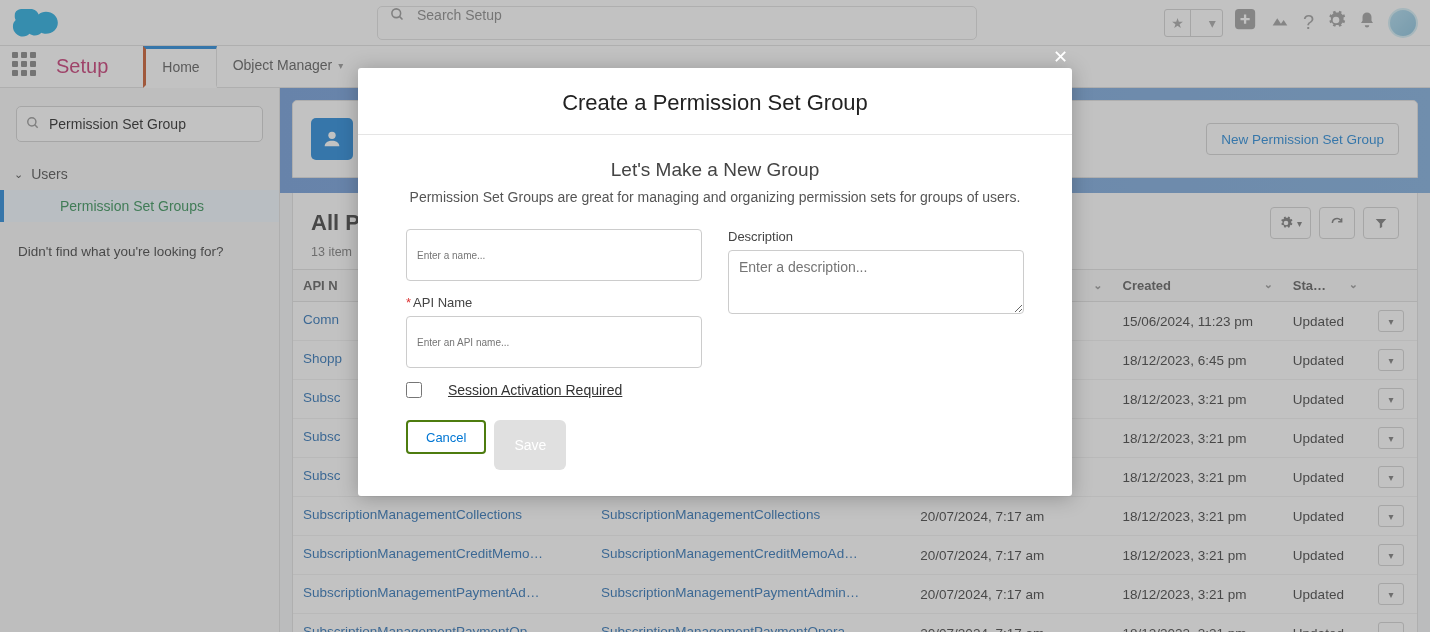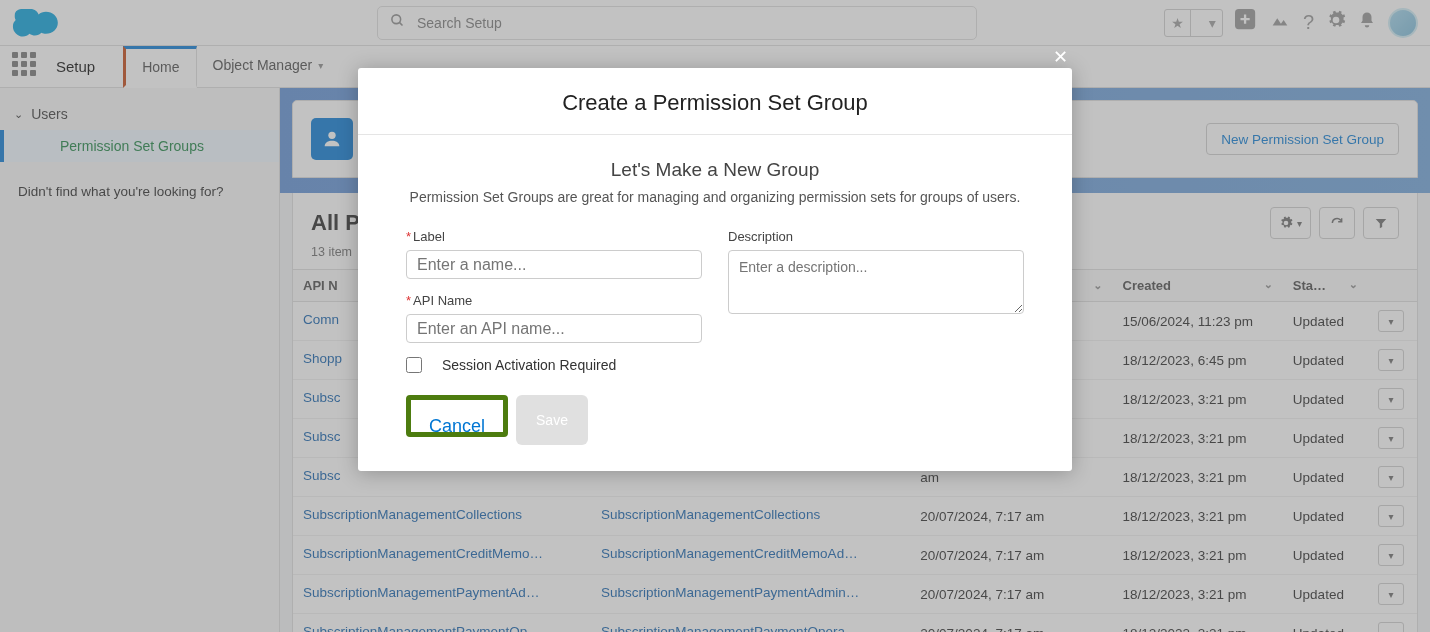--- a/index.html
+++ b/index.html
@@ -2,35 +2,35 @@
 <html><head>
 <meta charset="utf-8">
 <style>
 * { box-sizing: border-box; margin: 0; padding: 0; font-family: -apple-system, BlinkMacSystemFont, "Segoe UI", Arial, sans-serif; }
 body { width: 1430px; height: 632px; background: #fff; position: relative; overflow: hidden; }
 
 
 .top-header { height: 46px; display: flex; align-items: center; border-bottom: 1px solid #ddd; padding: 0 12px; }
 .logo-cloud { width: 55px; height: 38px; position: relative; margin-right: 310px; margin-top: -5px; }
 .logo-cloud svg { width: 100%; height: 100%; }
-.search-bar { flex: 0 0 600px; height: 34px; border: 1px solid #ddd; border-radius: 5px; background: #fff; display: flex; align-items: center; padding: 0 12px; color: #888; }
+.search-bar { flex: 0 0 600px; height: 34px; border: 1px solid #ddd; border-radius: 5px; background: #fff; display: flex; align-items: flex-start; padding: 0 12px; color: #888; }
 .search-bar .sicon { margin-right: 12px; color: #888; }
 .search-bar input { border: none; outline: none; flex: 1; font-size: 14px; color: #333; background: transparent; }
 .header-right { margin-left: auto; display: flex; align-items: center; gap: 12px; }
 .star-box { border: 1px solid #ccc; border-radius: 3px; display: flex; align-items: center; height: 28px; }
 .star-box span { padding: 0 6px; color: #999; font-size: 14px; }
 .star-box .divider { border-left: 1px solid #ccc; height: 100%; }
 .hdr-icon { color: #919191; font-size: 20px; cursor: pointer; }
 .avatar { width: 30px; height: 30px; border-radius: 50%; background: linear-gradient(135deg,#9fd4ec,#76b8d8); border: 2px solid #ccebf5; }
 
 
 .nav-bar { height: 42px; display: flex; align-items: center; border-bottom: 1px solid #ddd; padding: 0 12px; }
 .apps-icon { width: 30px; height: 30px; display: grid; grid-template-columns: repeat(3,6px); grid-template-rows: repeat(3,6px); gap: 3px; margin-right: 14px; }
 .apps-icon span { background: #717171; border-radius: 1px; }
-.setup-label { font-size: 15px; color: #000000; margin-right: 28px; }
+.setup-label { font-size: 20px; color: #be185d; margin-right: 35px; }
 .tab { height: 42px; display: flex; align-items: center; padding: 0 16px; font-size: 14px; color: #444; cursor: pointer; border-bottom: 3px solid transparent; }
 .tab.active { border-top: 3px solid #0176d3; background: #fff; border-left: 3px solid #c2410c; border-right: 1px solid #ddd; }
 .tab .chev { margin-left: 6px; font-size: 10px; color: #888; }
 
 
 .main { display: flex; height: calc(632px - 88px); }
 .sidebar { width: 280px; background: #f8f8f8; border-right: 1px solid #ddd; padding: 10px 0; }
 .side-search { margin: 8px 16px 16px 16px; position: relative; }
 .side-search input { width: 100%; height: 36px; border: 1px solid #ccc; border-radius: 5px; padding: 0 10px 0 32px; font-size: 14px; }
 .side-search .sicon { position: absolute; left: 10px; top: 10px; color: #888; font-size: 14px; }
@@ -63,26 +63,26 @@
 .overlay { position: absolute; inset: 0; background: rgba(120,120,120,0.45); display: flex; justify-content: center; align-items: flex-start; }
 .modal { width: 714px; background: #fff; margin-top: 68px; border-radius: 3px; box-shadow: 0 2px 20px rgba(0,0,0,.25); position: relative; }
 .modal-close { position: absolute; top: -22px; right: 4px; color: #fff; font-size: 18px; cursor: pointer; }
 .modal-title { text-align: center; font-size: 22px; font-weight: 400; color: #222; padding: 22px 0 18px 0; border-bottom: 1px solid #e5e5e5; }
 .modal-sub { text-align: center; font-size: 19px; color: #444; font-weight: 400; padding-top: 24px; }
 .modal-desc { text-align: center; font-size: 14px; color: #555; padding: 8px 40px 24px 40px; }
 .modal-form { display: flex; gap: 26px; padding: 0 48px; }
 .mcol { flex: 1; }
 .flabel { font-size: 13px; color: #444; margin-bottom: 6px; display: block; }
 .req { color: #d33; margin-right: 2px; }
-.finput { width: 100%; height: 29px; border: 1px solid #ccc; border-radius: 4px; padding: 0 10px; font-size: 16px; margin-bottom: 14px; }
+.finput { width: 100%; height: 52px; border: 1px solid #ccc; border-radius: 4px; padding: 0 10px; font-size: 10px; margin-bottom: 14px; }
 .ftext { width: 100%; height: 64px; border: 1px solid #ccc; border-radius: 4px; padding: 8px 10px; font-size: 14px; resize: both; }
-.fcheck { display: flex; align-items: flex-end; gap: 20px; font-size: 14px; color: #333; }
+.fcheck { display: flex; align-items: flex-end; gap: 26px; font-size: 14px; color: #333; text-decoration: underline; }
 .fcheck input { width: 16px; height: 16px; }
 .modal-actions { padding: 22px 48px 26px 48px; display: flex; gap: 8px; }
-.btn-cancel { height: 34px; border: 5px solid #4d7c0f; border-radius: 4px; background: #fff; color: #0176d3; padding: 16px 18px; font-size: 18px; cursor: pointer; }
+.btn-cancel { height: 34px; border: 2px solid #4d7c0f; border-radius: 4px; background: #fff; color: #0176d3; padding: 4px 18px; font-size: 13px; cursor: pointer; }
 .btn-save { height: 50px; border: none; border-radius: 6px; background: #e0e0e0; color: #fff; padding: 0 20px; font-size: 14px; cursor: not-allowed; }
 
 
 .trunc { white-space: nowrap; overflow: hidden; text-overflow: ellipsis; max-width: 260px; display: inline-block; }
 </style>
 </head>
 <body>
 
 <div class="top-header">
   <div class="logo-cloud">
@@ -148,20 +148,29 @@
       <span>Home</span>
     </div>
   <div class="tab">
     <span>Object Manager</span>
     <span class="chev">▾</span>
   </div>
 </div>
 
 <div class="main">
   <div class="sidebar">
+    <div class="side-search">
+      <span class="sicon">
+        <svg width="14" height="14" viewBox="0 0 24 24" fill="none" stroke="currentColor" stroke-width="2.5">
+            <circle cx="10" cy="10" r="7"></circle>
+            <line x1="20" y1="20" x2="15" y2="15"></line>
+          </svg>
+      </span>
+      <input value="Permission Set Group" style="">
+    </div>
     <div class="tree-item">
       <span class="chev">⌄</span>
       <span>Users</span>
     </div>
     <div class="tree-sub active">
       <span>Permission Set Groups</span>
     </div>
     <div class="side-help">
       <div>Didn't find what you're looking for?</div>
     </div>
@@ -295,21 +304,20 @@
 </div>
 
 <div class="overlay">
   <div class="modal">
     <div class="modal-close">✕</div>
     <div class="modal-title">Create a Permission Set Group</div>
     <div class="modal-sub">Let's Make a New Group</div>
     <div class="modal-desc">Permission Set Groups are great for managing and organizing permission sets for groups of users.</div>
     <div class="modal-form">
       <div class="mcol">
-        <label class="flabel"><span class="req">*</span><span>Label</span></label>
         <input class="finput" placeholder="Enter a name..." style="">
         <label class="flabel"><span class="req">*</span><span>API Name</span></label>
         <input class="finput" placeholder="Enter an API name..." style="">
         <label class="fcheck">
           <input type="checkbox" style="">
           <span>Session Activation Required</span>
         </label>
       </div>
       <div class="mcol">
         <label class="flabel">Description</label>

